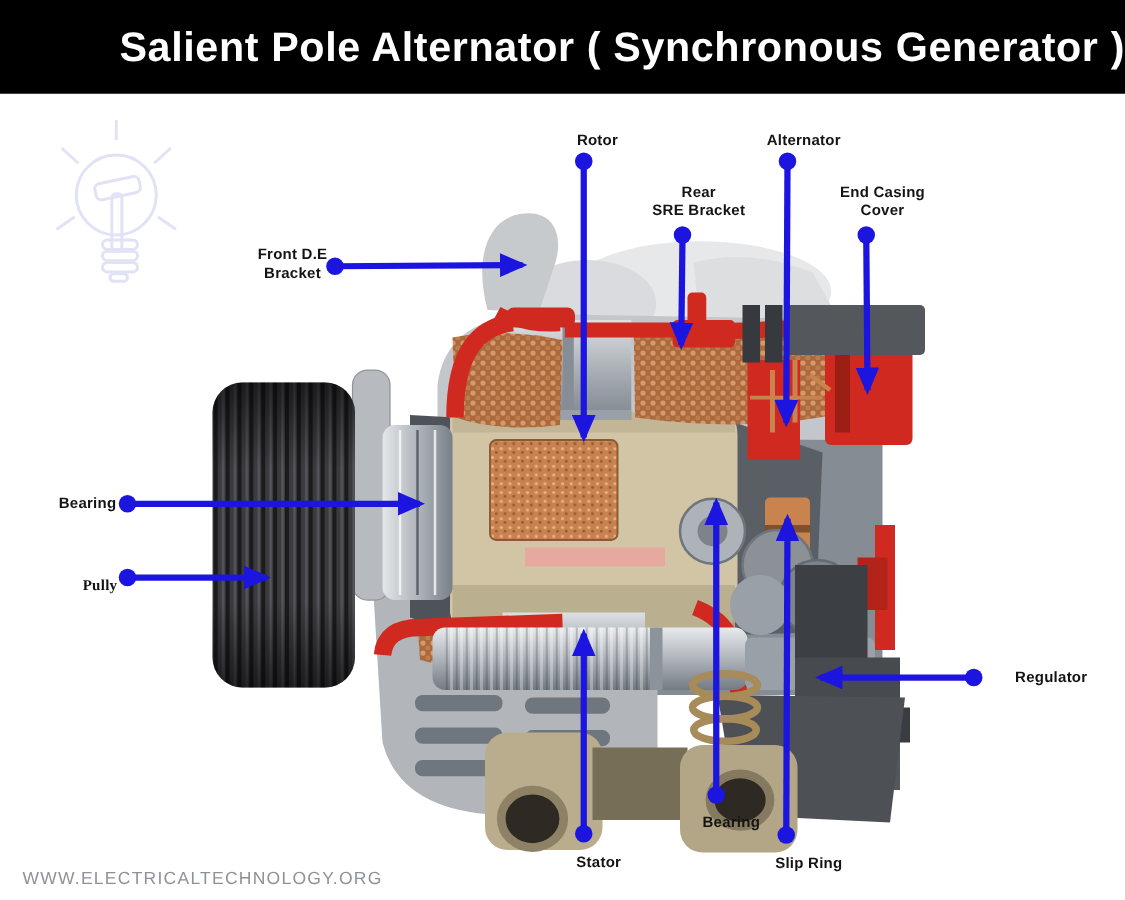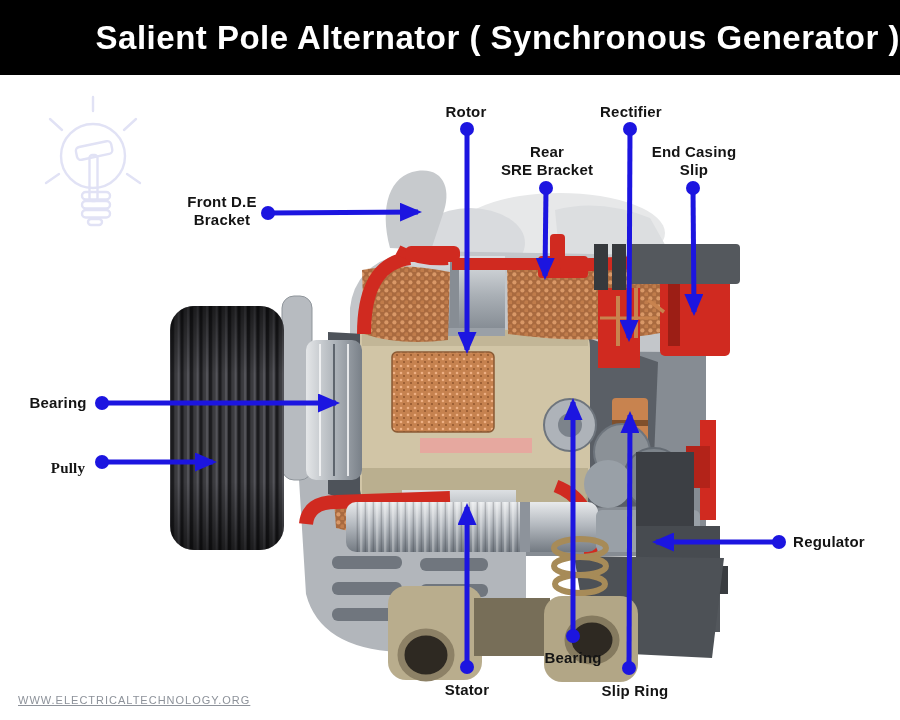--- a/index.html
+++ b/index.html
@@ -7,24 +7,24 @@
     --header-bg:#000000; --title:#ffffff; --wm:#8d929a; --logo:#e1e2f5;
   }
   html,body{margin:0;padding:0;background:#fff;}
   .stage{position:relative;width:900px;height:720px;background:#ffffff;overflow:hidden;
          font-family:"Liberation Sans", sans-serif;}
   .layer{position:absolute;left:0;top:0;width:900px;height:720px;}
   .titlebar{position:absolute;left:0;top:0;width:900px;height:75px;background:var(--header-bg);
             display:flex;align-items:center;justify-content:flex-end;}
   .titlebar h1{margin:0;color:var(--title);font-size:33px;font-weight:800;letter-spacing:.5px;white-space:nowrap;}
   .part-label{position:absolute;transform:translate(-50%,-50%);color:var(--label);
-              font-size:15px;font-weight:700;line-height:1.22;text-align:center;
-              white-space:pre-line;letter-spacing:.2px;}
-  .watermark{position:absolute;left:18px;top:694px;color:var(--wm);font-size:11px;
-             font-weight:400;letter-spacing:1px;text-decoration:underline;}
+              font-size:12px;font-weight:700;line-height:1.22;text-align:center;
+              white-space:pre-line;letter-spacing:.2px;margin-left:12px;}
+  .watermark{position:absolute;left:18px;top:694px;color:var(--wm);font-size:14px;
+             font-weight:400;letter-spacing:1px;}
   .arrows line{stroke:var(--arrow);stroke-width:5;}
   .arrows .ah{fill:var(--arrow);}
   .bulb{position:absolute;left:30px;top:88px;}
   .bulb *{stroke:var(--logo);fill:none;stroke-width:2.4;stroke-linecap:round;}
 </style>
 </head>
 <body>
 
 <div class="stage">
 
@@ -233,25 +233,25 @@
     <line x1="268" y1="213" x2="418" y2="212" marker-start="url(#dotm)" marker-end="url(#ah)"></line>
     <line x1="102" y1="403" x2="336" y2="403" marker-start="url(#dotm)" marker-end="url(#ah)"></line>
     <line x1="102" y1="462" x2="213" y2="462" marker-start="url(#dotm)" marker-end="url(#ah)"></line>
     <line x1="779" y1="542" x2="656" y2="542" marker-start="url(#dotm)" marker-end="url(#ah)"></line>
     <line x1="573" y1="636" x2="573" y2="402" marker-start="url(#dotm)" marker-end="url(#ah)"></line>
     <line x1="629" y1="668" x2="630" y2="415" marker-start="url(#dotm)" marker-end="url(#ah)"></line>
     <line x1="467" y1="667" x2="467" y2="507" marker-start="url(#dotm)" marker-end="url(#ah)"></line>
   </svg>
 
   <div class="part-label" style="left:466px;top:112px;">Rotor</div>
-  <div class="part-label" style="left:631px;top:112px;">Rectifier</div>
+  <div class="part-label" style="left:631px;top:112px;">Alternator</div>
   <div class="part-label" style="left:547px;top:161px;">Rear
 SRE Bracket</div>
   <div class="part-label" style="left:694px;top:161px;">End Casing
-Slip</div>
+Cover</div>
   <div class="part-label" style="left:222px;top:211px;">Front D.E
 Bracket</div>
   <div class="part-label" style="left:58px;top:403px;">Bearing</div>
   <div class="part-label" style="left:68px;top:468px;font-family:Liberation Serif, serif;">Pully</div>
   <div class="part-label" style="left:829px;top:542px;">Regulator</div>
   <div class="part-label" style="left:573px;top:658px;">Bearing</div>
   <div class="part-label" style="left:635px;top:691px;">Slip Ring</div>
   <div class="part-label" style="left:467px;top:690px;text-align:center;">Stator</div>
 
   <div class="watermark">WWW.ELECTRICALTECHNOLOGY.ORG</div>

